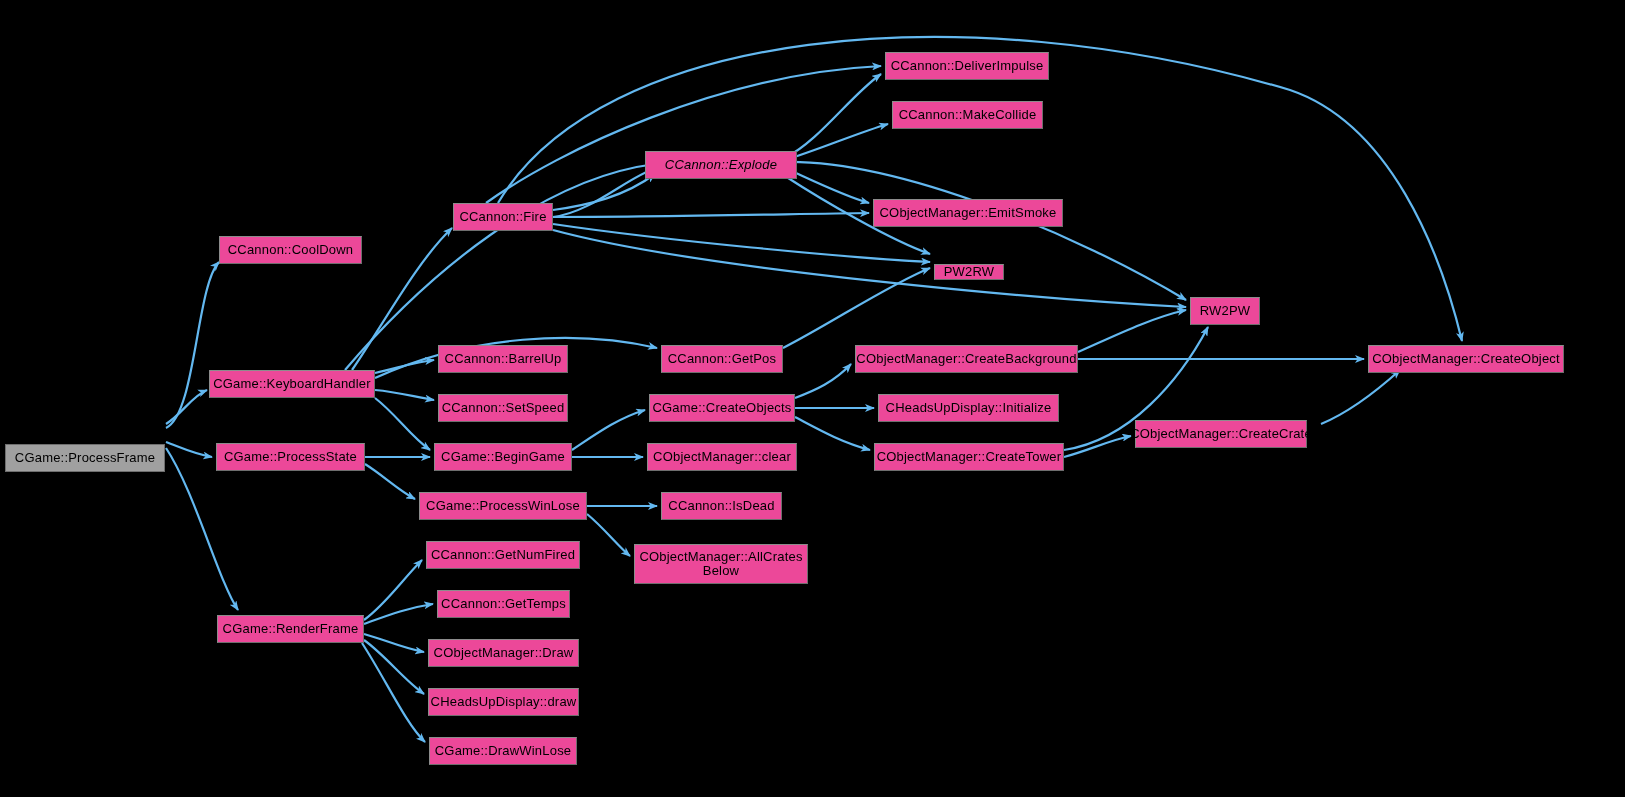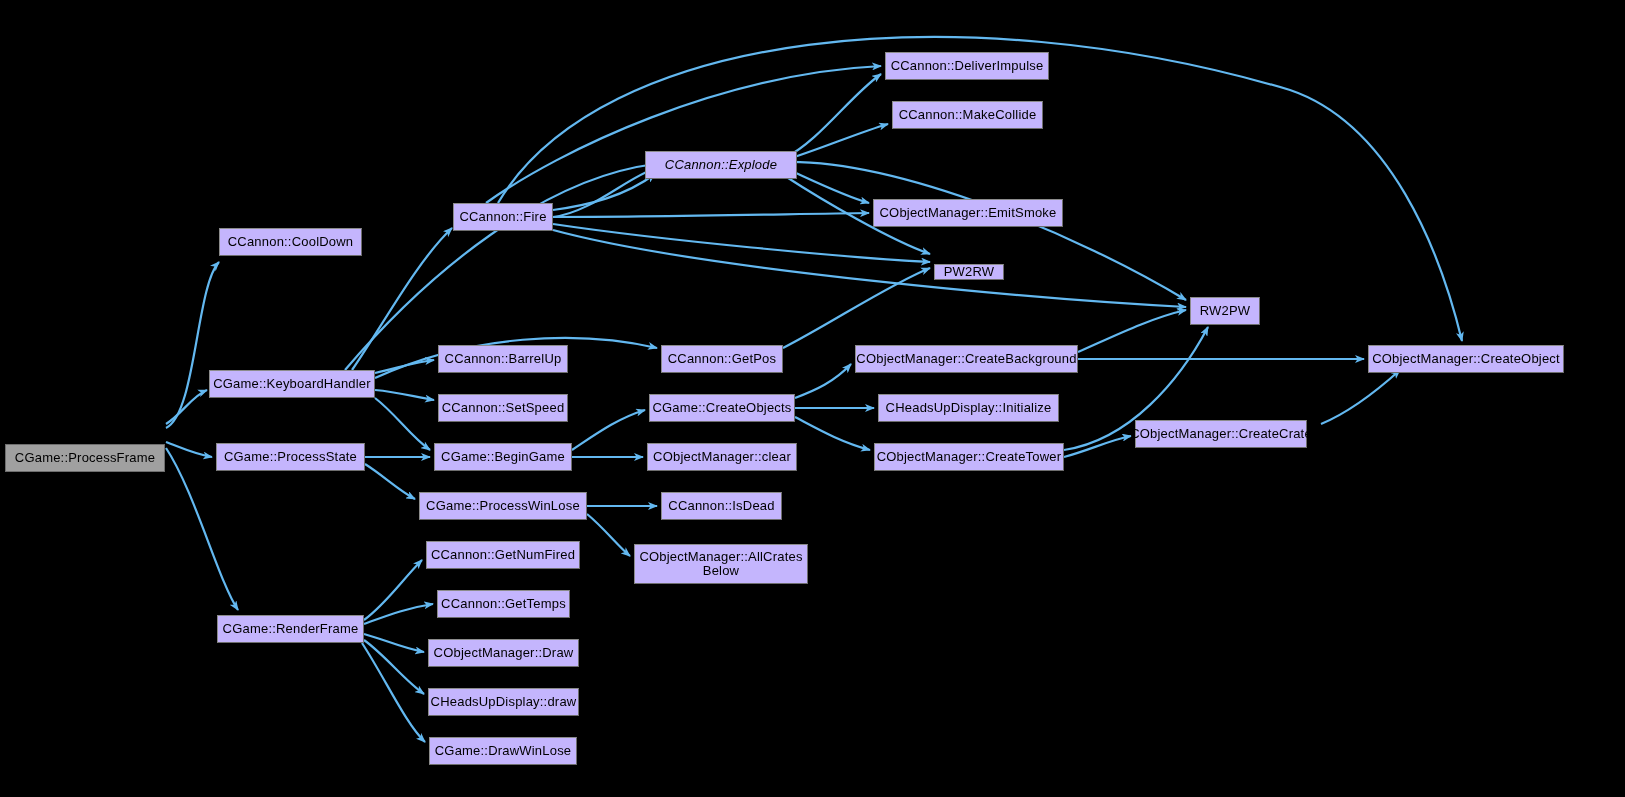--- a/index.html
+++ b/index.html
@@ -1,20 +1,20 @@
 <!DOCTYPE html>
 <html><head>
 <meta charset="utf-8">
 <style>
   html,body{margin:0;padding:0;background:#000;}
   body{width:1625px;height:797px;overflow:hidden;
        font-family:"Liberation Sans","DejaVu Sans",sans-serif;}
   #canvas{position:relative;width:1625px;height:797px;background:#000;}
   svg{position:absolute;left:0;top:0;width:1625px;height:797px;}
-  .node{position:absolute;box-sizing:border-box;background:#c4b5fd;
+  .node{position:absolute;box-sizing:border-box;background:#ec4899;
         border:1px solid #8c8c8c;border-right-color:#6e6e6e;border-bottom-color:#6e6e6e;
         display:flex;align-items:center;justify-content:center;text-align:center;
         color:#000;font-size:13px;line-height:14px;letter-spacing:.2px;
         white-space:pre-line;cursor:pointer;}
   .node.hl{background:#a0a0a0;border-color:#6e6e6e;margin-top:24px;}
 </style>
 </head>
 <body>
 
 <div id="canvas">
@@ -64,21 +64,21 @@
         <path d="M 587,514 C 604,528 618,546 630,556" fill="none" stroke="#63b8f0" stroke-width="2.2" marker-end="url(#ah)"></path>
         <path d="M 1078,352 C 1110,338 1150,318 1186,310" fill="none" stroke="#63b8f0" stroke-width="2.2" marker-end="url(#ah)"></path>
         <path d="M 1078,359 C 1160,359 1290,359 1364,359" fill="none" stroke="#63b8f0" stroke-width="2.2" marker-end="url(#ah)"></path>
         <path d="M 1064,457 C 1090,450 1110,440 1131,436" fill="none" stroke="#63b8f0" stroke-width="2.2" marker-end="url(#ah)"></path>
         <path d="M 1064,450 C 1130,440 1180,380 1208,327" fill="none" stroke="#63b8f0" stroke-width="2.2" marker-end="url(#ah)"></path>
         <path d="M 1321,424 C 1350,412 1380,388 1400,370" fill="none" stroke="#63b8f0" stroke-width="2.2" marker-end="url(#ah)"></path>
       </g>
   </svg>
   <div id="node-layer">
       <div class="node hl" style="left: 5px; top: 420px; width: 160px; height: 28px;">CGame::ProcessFrame</div>
-      <div class="node" style="left: 219px; top: 228px; width: 143px; height: 28px;">CCannon::CoolDown</div>
+      <div class="node" style="left: 219px; top: 236px; width: 143px; height: 28px;">CCannon::CoolDown</div>
       <div class="node" style="left: 209px; top: 370px; width: 166px; height: 28px;">CGame::KeyboardHandler</div>
       <div class="node" style="left: 216px; top: 443px; width: 149px; height: 28px;">CGame::ProcessState</div>
       <div class="node" style="left: 217px; top: 615px; width: 147px; height: 28px;">CGame::RenderFrame</div>
       <div class="node" style="left: 453px; top: 203px; width: 100px; height: 28px;">CCannon::Fire</div>
       <div class="node" style="left: 438px; top: 345px; width: 130px; height: 28px;">CCannon::BarrelUp</div>
       <div class="node" style="left: 438px; top: 394px; width: 130px; height: 28px;">CCannon::SetSpeed</div>
       <div class="node" style="left: 434px; top: 443px; width: 138px; height: 28px;">CGame::BeginGame</div>
       <div class="node" style="left: 419px; top: 492px; width: 168px; height: 28px;">CGame::ProcessWinLose</div>
       <div class="node" style="left: 426px; top: 541px; width: 154px; height: 28px;">CCannon::GetNumFired</div>
       <div class="node" style="left: 437px; top: 590px; width: 133px; height: 28px;">CCannon::GetTemps</div>

